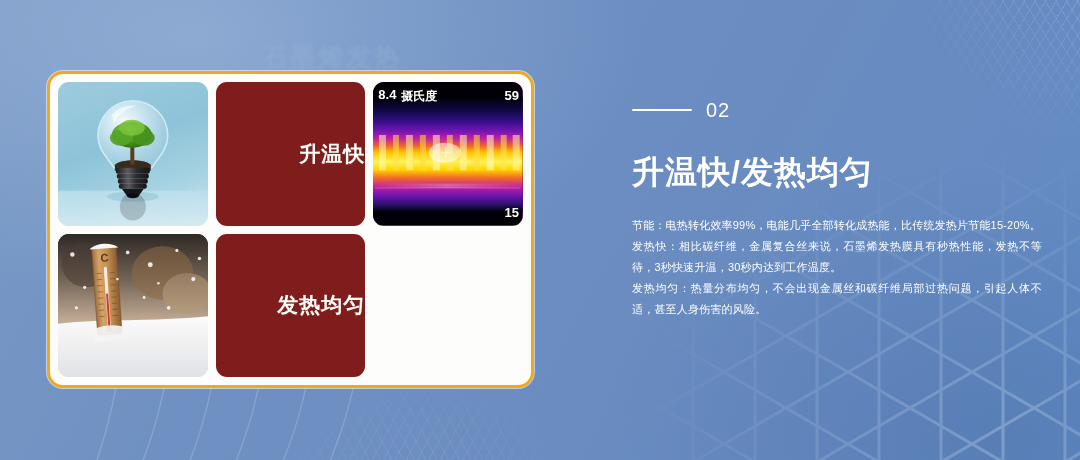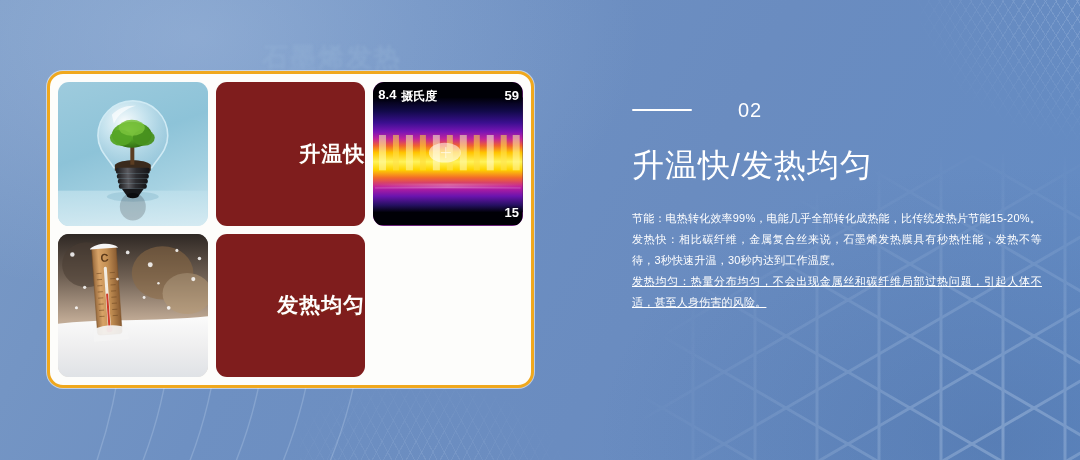--- a/index.html
+++ b/index.html
@@ -209,27 +209,26 @@
     width: 60px;
     height: 2px;
     background: #ffffff;
     border-radius: 1px;
   }
   .eyebrow-num {
     color: #ffffff;
     font-size: 20px;
     letter-spacing: 1px;
     line-height: 1;
-    margin-left: 32px;
   }
   .headline {
-    margin-top: 25px;
+    margin-top: 32px;
     color: #ffffff;
     font-size: 32px;
-    font-weight: normal;
+    font-weight: bold;
     letter-spacing: 1px;
     line-height: 1.15;
     white-space: nowrap;
   }
   .body-copy {
     margin-top: 24px;
     width: 410px;
   }
   .para {
     color: #ffffff;
@@ -552,18 +551,18 @@
     <div class="eyebrow">
       <span class="eyebrow-rule"></span>
       <span class="eyebrow-num">02</span>
     </div>
 
     <h1 class="headline">升温快/发热均匀</h1>
 
     <div class="body-copy">
       <p class="para" style="margin: 0px;">节能：电热转化效率99%，电能几乎全部转化成热能，比传统发热片节能15-20%。</p>
       <p class="para" style="margin: 0px;">发热快：相比碳纤维，金属复合丝来说，石墨烯发热膜具有秒热性能，发热不等待，3秒快速升温，30秒内达到工作温度。</p>
-      <p class="para" style="margin: 0px; text-decoration: underline;">发热均匀：热量分布均匀，不会出现金属丝和碳纤维局部过热问题，引起人体不适，甚至人身伤害的风险。</p>
+      <p class="para" style="margin: 0px;">发热均匀：热量分布均匀，不会出现金属丝和碳纤维局部过热问题，引起人体不适，甚至人身伤害的风险。</p>
     </div>
 
   </div>
 
 </div>
 
 </body></html>

